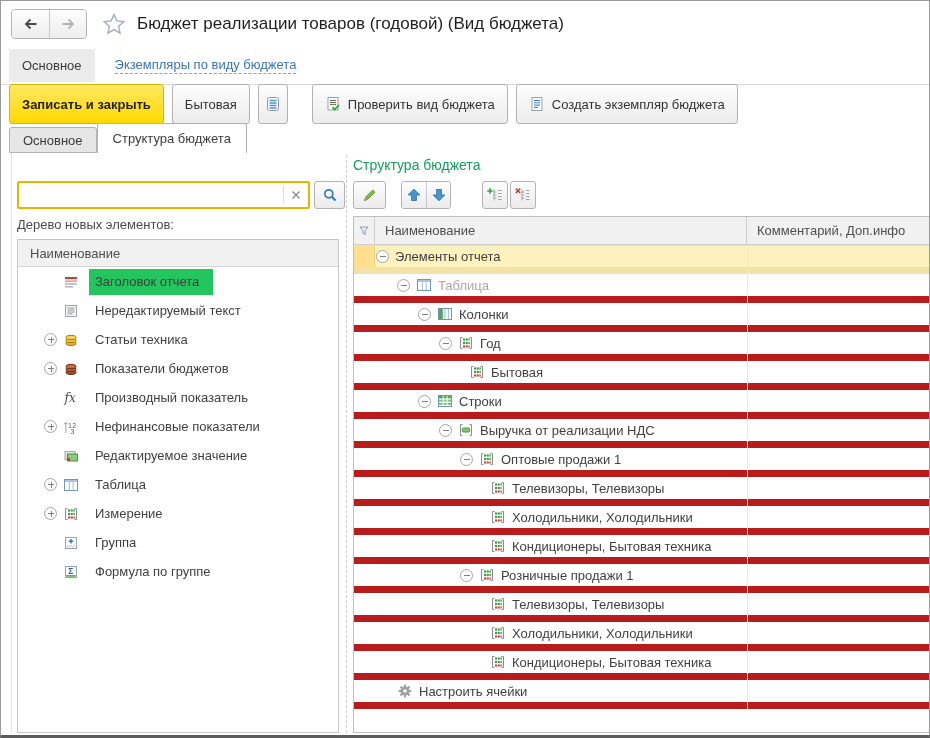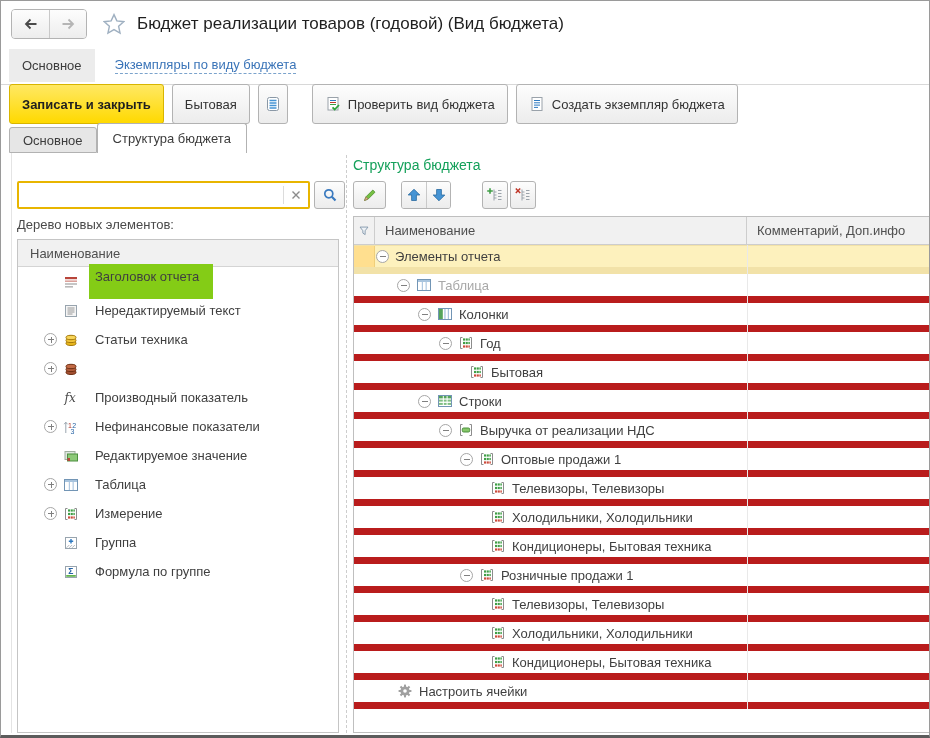--- a/index.html
+++ b/index.html
@@ -57,21 +57,21 @@
   .clearx{ width:24px; height:100%; display:flex; align-items:center; justify-content:center; cursor:pointer; }
   .sbtn{ width:31px; height:28px; padding:0; justify-content:center; }
   .tree-caption{ position:absolute; left:16px; top:64px; color:#4a4a4a; }
 
   .ltree{ position:absolute; left:16px; top:86px; width:322px; bottom:0; background:#fff;
     border:1px solid #c5c5c5; overflow:hidden; }
   .ltree-head{ height:27px; background:#f1f1f1; border-bottom:1px solid #d4d4d4;
     display:flex; align-items:center; padding-left:12px; color:#4f4f4f; }
   .lrow{ height:29px; display:flex; align-items:center; padding-left:26px; cursor:pointer; }
   .llabel{ padding:5px 6px; color:#3f3f3f; white-space:nowrap; }
-  .llabel.sel{ background:#84cc16; padding:5px 14px 15px 6px; }
+  .llabel.sel{ background:#22c55e; padding:5px 14px 6px 6px; }
 
   
   .exp{ position:relative; width:13px; height:13px; flex:none; margin-right:6px;
     border:1px solid #a6a6a6; border-radius:50%; background:#fff; cursor:pointer; }
   .exp::before{ content:""; position:absolute; left:2.5px; right:2.5px; top:5px; height:1px; background:#808080; }
   .exp.plus::after{ content:""; position:absolute; top:2.5px; bottom:2.5px; left:5.5px; width:1px; background:#808080; }
   .exp.ph{ visibility:hidden; }
   .exp.ph9{ visibility:hidden; width:3px; }
 
   .i16{ width:16px; height:16px; flex:none; margin-right:6px; }
@@ -375,20 +375,21 @@
         <svg class="i16">
             <use href="#i-coinsgold"></use>
           </svg>
         <span class="llabel">Статьи техника</span>
       </div>
       <div class="lrow">
         <span class="exp plus"></span>
         <svg class="i16">
             <use href="#i-coinsbrown"></use>
           </svg>
+        <span class="llabel">Показатели бюджетов</span>
       </div>
       <div class="lrow">
         <span class="exp ph"></span>
         <svg class="i16">
             <use href="#i-fx"></use>
           </svg>
         <span class="llabel">Производный показатель</span>
       </div>
       <div class="lrow">
         <span class="exp plus"></span>

